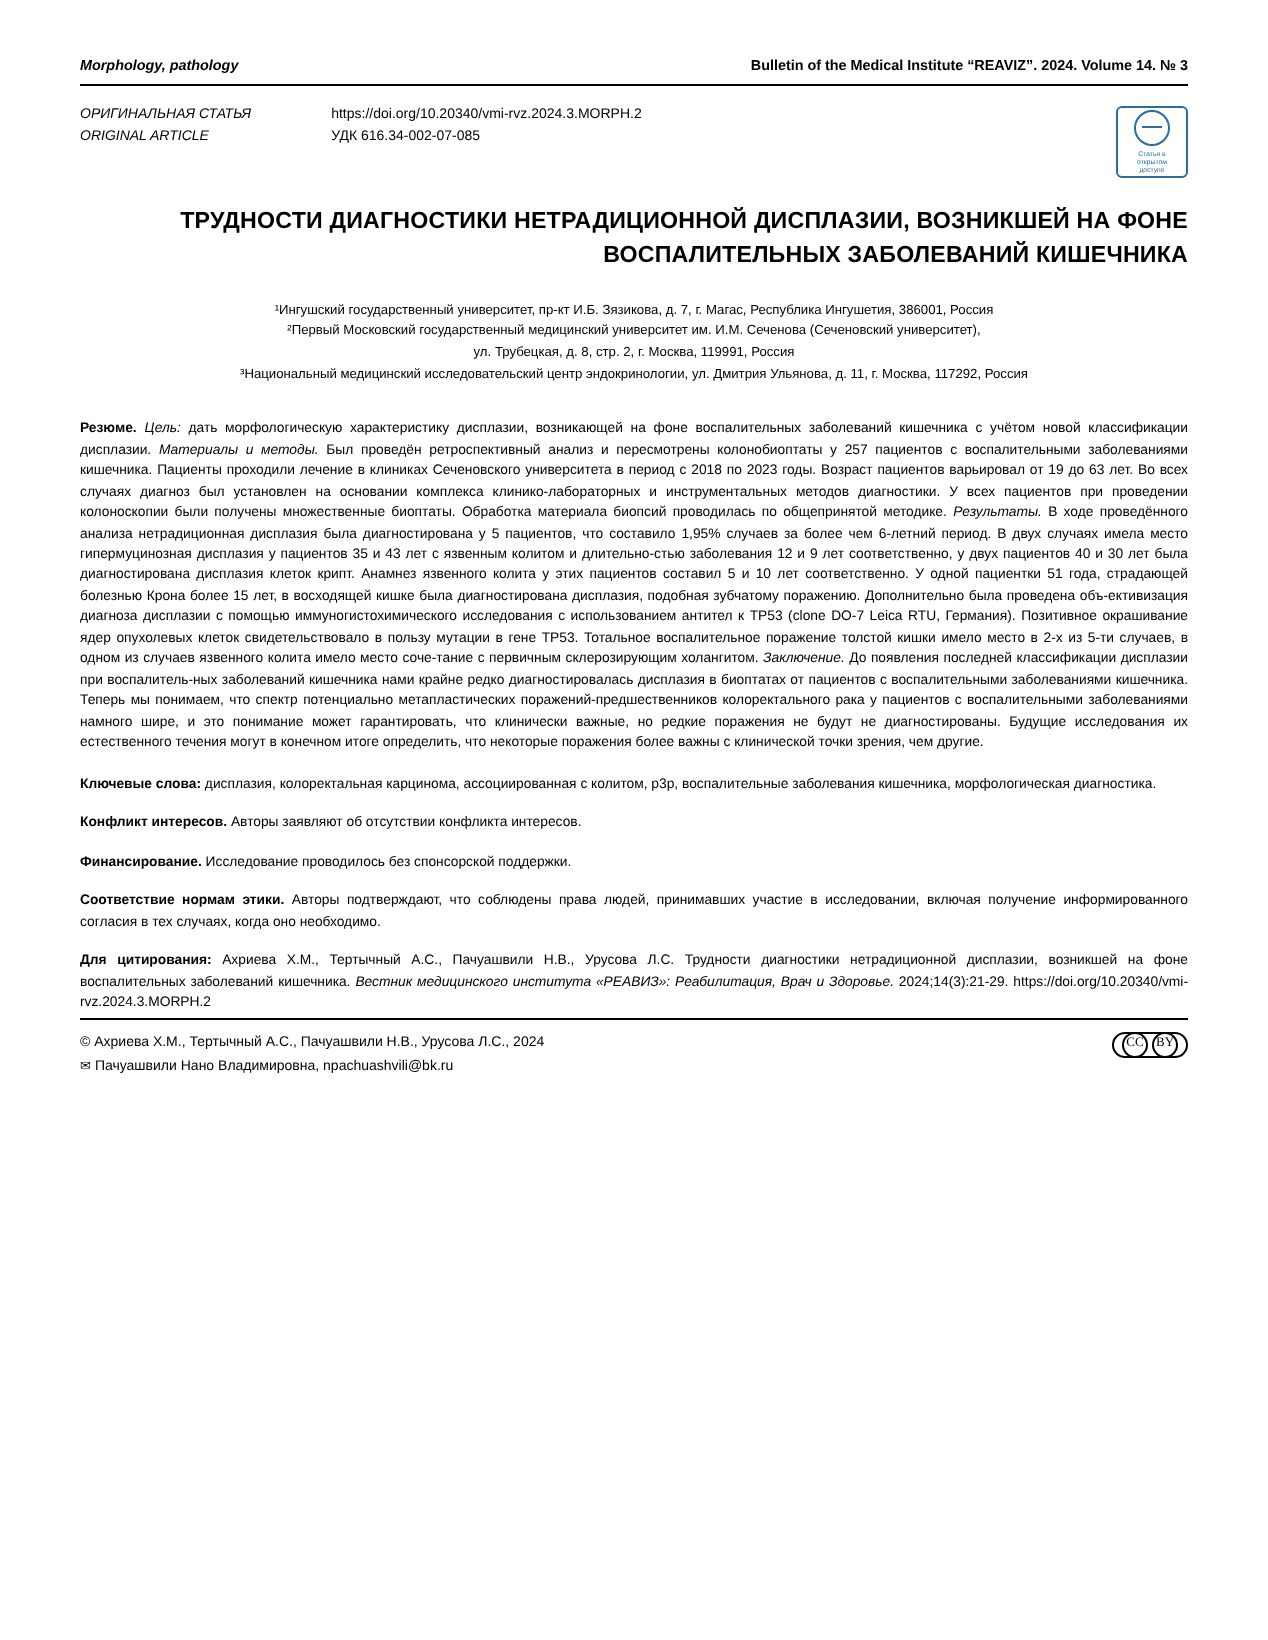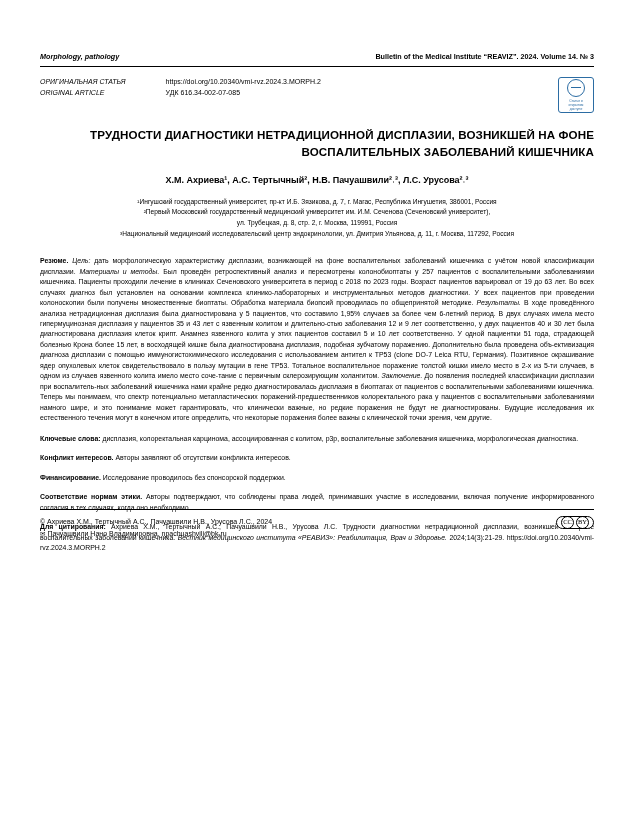--- a/index.html
+++ b/index.html
@@ -27,21 +27,20 @@
     display: flex;
     justify-content: space-between;
     align-items: baseline;
     font-size: 7.2px;
     font-weight: bold;
     font-style: italic;
     padding-bottom: 5px;
   }
   .runhead .right {
     font-style: normal;
-    margin-top: 24px;
   }
   .rule {
     border-top: 1px solid #000;
     margin-bottom: 10px;
   }
   .rule-bottom {
     border-top: 1px solid #000;
     margin-bottom: 6px;
   }
   
@@ -202,21 +201,20 @@
     <div class="badge">
       <div class="circle"></div>
       <div>Статья в</div>
       <div>открытом</div>
       <div>доступе</div>
     </div>
   </div>
 
   <div class="title">ТРУДНОСТИ ДИАГНОСТИКИ НЕТРАДИЦИОННОЙ ДИСПЛАЗИИ, ВОЗНИКШЕЙ НА ФОНЕ ВОСПАЛИТЕЛЬНЫХ ЗАБОЛЕВАНИЙ КИШЕЧНИКА</div>
 
-  <div class="authors">Х.М. Ахриева¹, А.С. Тертычный², Н.В. Пачуашвили²˒³, Л.С. Урусова²˒³</div>
 
   <div class="affiliations">
     <div>¹Ингушский государственный университет, пр-кт И.Б. Зязикова, д. 7, г. Магас, Республика Ингушетия, 386001, Россия</div>
     <div>²Первый Московский государственный медицинский университет им. И.М. Сеченова (Сеченовский университет),</div>
     <div>ул. Трубецкая, д. 8, стр. 2, г. Москва, 119991, Россия</div>
     <div>³Национальный медицинский исследовательский центр эндокринологии, ул. Дмитрия Ульянова, д. 11, г. Москва, 117292, Россия</div>
   </div>
 
   <div class="abstract"><b>Резюме.</b> <i>Цель:</i><span> дать морфологическую характеристику дисплазии, возникающей на фоне воспалительных заболеваний кишечника с учётом новой классификации дисплазии. </span><i>Материалы и методы.</i><span> Был проведён ретроспективный анализ и пересмотрены колонобиоптаты у 257 пациентов с воспалительными заболеваниями кишечника. Пациенты проходили лечение в клиниках Сеченовского университета в период с 2018 по 2023 годы. Возраст пациентов варьировал от 19 до 63 лет. Во всех случаях диагноз был установлен на основании комплекса клинико-лабораторных и инструментальных методов диагностики. У всех пациентов при проведении колоноскопии были получены множественные биоптаты. Обработка материала биопсий проводилась по общепринятой методике. </span><i>Результаты.</i><span> В ходе проведённого анализа нетрадиционная дисплазия была диагностирована у 5 пациентов, что составило 1,95% случаев за более чем 6-летний период. В двух случаях имела место гипермуцинозная дисплазия у пациентов 35 и 43 лет с язвенным колитом и длительно-стью заболевания 12 и 9 лет соответственно, у двух пациентов 40 и 30 лет была диагностирована дисплазия клеток крипт. Анамнез язвенного колита у этих пациентов составил 5 и 10 лет соответственно. У одной пациентки 51 года, страдающей болезнью Крона более 15 лет, в восходящей кишке была диагностирована дисплазия, подобная зубчатому поражению. Дополнительно была проведена объ-ективизация диагноза дисплазии с помощью иммуногистохимического исследования с использованием антител к ТР53 (clone DO-7 Leica RTU, Германия). Позитивное окрашивание ядер опухолевых клеток свидетельствовало в пользу мутации в гене ТР53. Тотальное воспалительное поражение толстой кишки имело место в 2-х из 5-ти случаев, в одном из случаев язвенного колита имело место соче-тание с первичным склерозирующим холангитом. </span><i>Заключение.</i><span> До появления последней классификации дисплазии при воспалитель-ных заболеваний кишечника нами крайне редко диагностировалась дисплазия в биоптатах от пациентов с воспалительными заболеваниями кишечника. Теперь мы понимаем, что спектр потенциально метапластических поражений-предшественников колоректального рака у пациентов с воспалительными заболеваниями намного шире, и это понимание может гарантировать, что клинически важные, но редкие поражения не будут не диагностированы. Будущие исследования их естественного течения могут в конечном итоге определить, что некоторые поражения более важны с клинической точки зрения, чем другие.</span></div>
 

